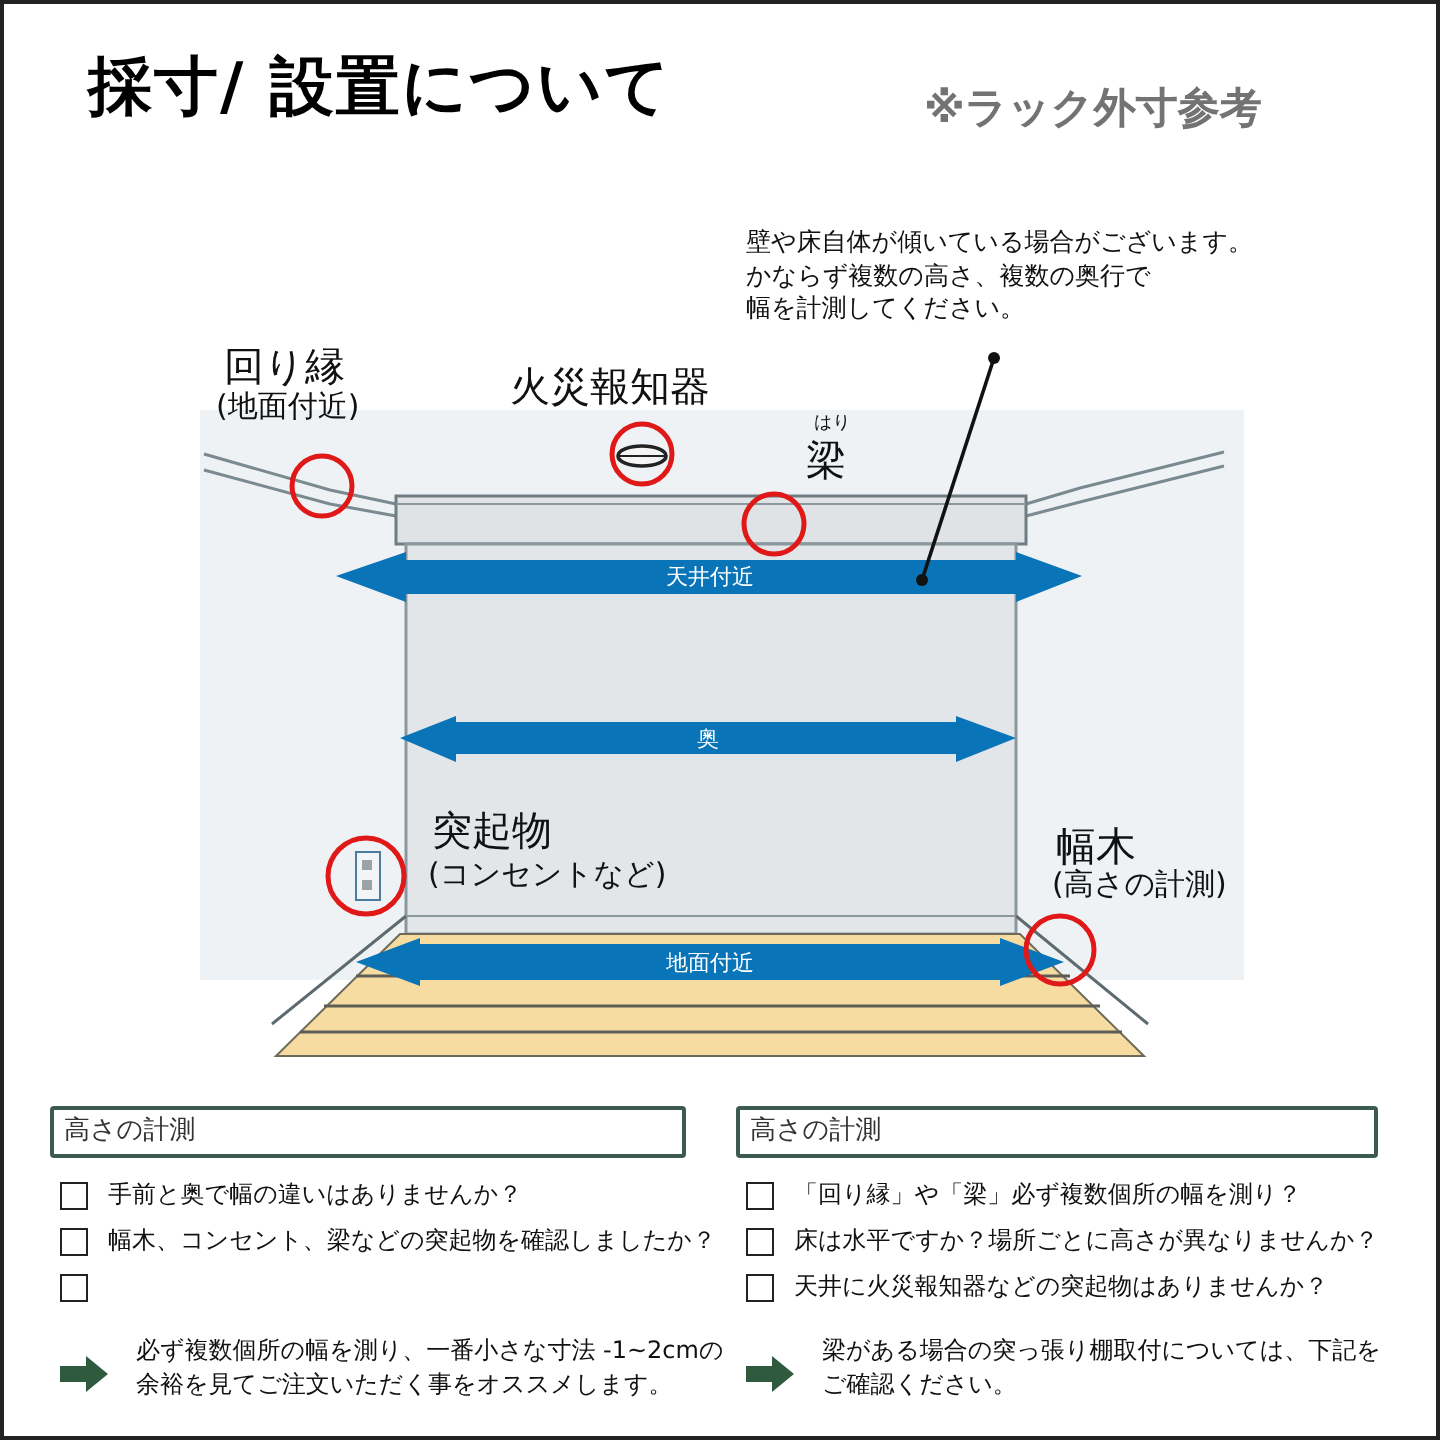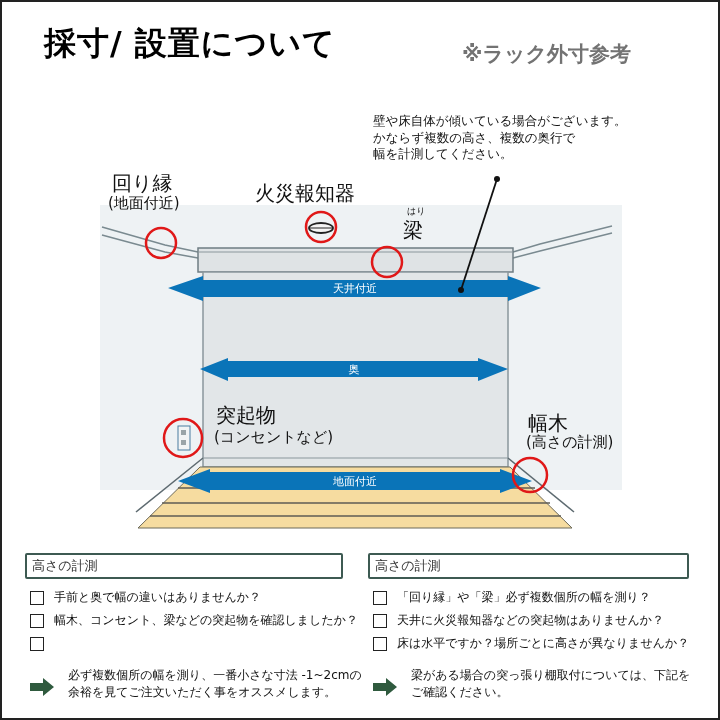--- a/index.html
+++ b/index.html
@@ -130,25 +130,25 @@
 
 <div class="panel panel-right">
   <div class="panel-head">高さの計測</div>
   <div class="checks">
     <div class="check-row">
       <span class="box"></span>
       <span>「回り縁」や「梁」必ず複数個所の幅を測り？</span>
     </div>
     <div class="check-row">
       <span class="box"></span>
-      <span>天井に火災報知器などの突起物はありませんか？</span>
+      <span>床は水平ですか？場所ごとに高さが異なりませんか？</span>
     </div>
     <div class="check-row">
       <span class="box"></span>
-      <span>床は水平ですか？場所ごとに高さが異なりませんか？</span>
+      <span>天井に火災報知器などの突起物はありませんか？</span>
     </div>
   </div>
   <div class="advice">
     <svg class="advice-arrow" viewBox="0 0 24 18">
       <polygon points="0,5 13,5 13,0 24,9 13,18 13,13 0,13" fill="#2f5a3e"></polygon>
     </svg>
     <div class="advice-text">
       <div>梁がある場合の突っ張り棚取付については、下記を</div>
       <div>ご確認ください。</div>
     </div>

